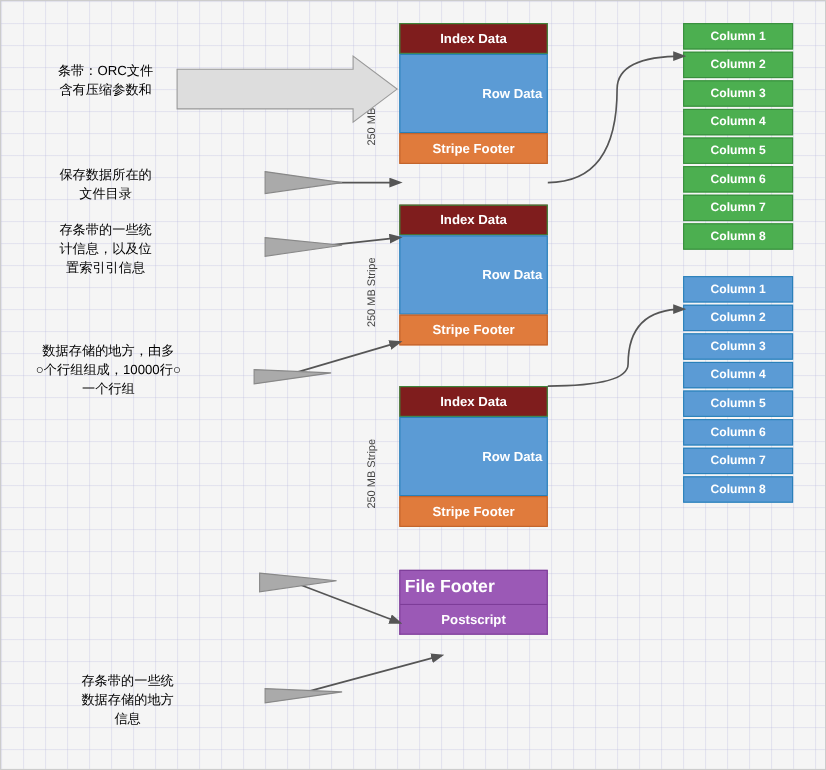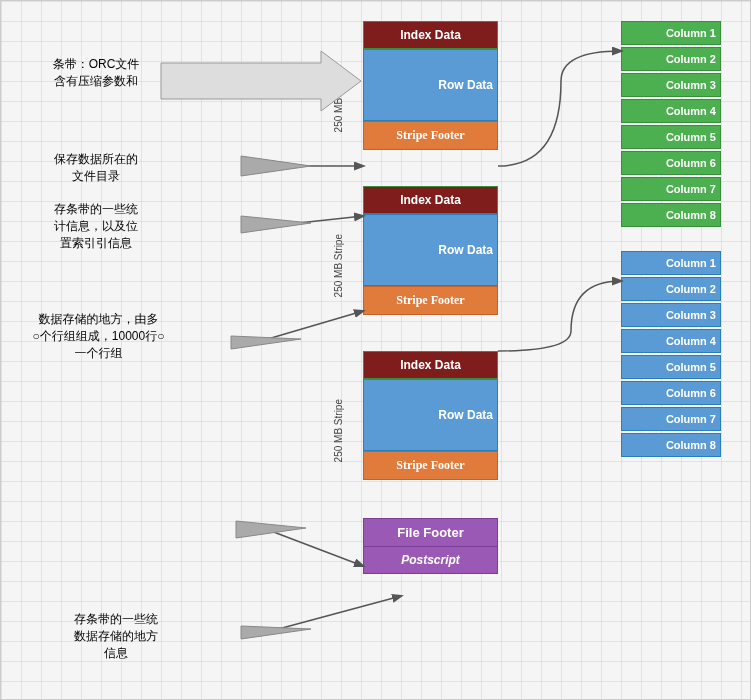--- a/index.html
+++ b/index.html
@@ -64,49 +64,46 @@
     }
 
     .block-footer {
       background: #e07b3c;
       color: white;
       text-align: center;
       padding: 6px 4px;
       font-size: 12px;
       font-weight: bold;
       border: 1px solid #c0622a;
-      font-family: Liberation Serif, serif;
     }
 
     .block-file-footer {
       background: #9b59b6;
       color: white;
-      text-align: center;
-      padding: 6px 4px;
-      font-size: 13px;
+      padding: 6px 4px;
+      font-size: 16px;
       font-weight: bold;
       border: 1px solid #7d3c98;
     }
 
     .block-postscript {
       background: #9b59b6;
       color: white;
       text-align: center;
       padding: 6px 4px;
       font-size: 12px;
       font-weight: bold;
       border: 1px solid #7d3c98;
       border-top: none;
-      font-style: italic;
     }
 
     .col-item {
       background: #5b9bd5;
       color: white;
-      text-align: right;
+      text-align: center;
       padding: 5px 4px;
       font-size: 11px;
       font-weight: bold;
       border: 1px solid #2980b9;
       margin-bottom: 2px;
     }
     .col-item.green {
       background: #4caf50;
       border-color: #388e3c;
     }

